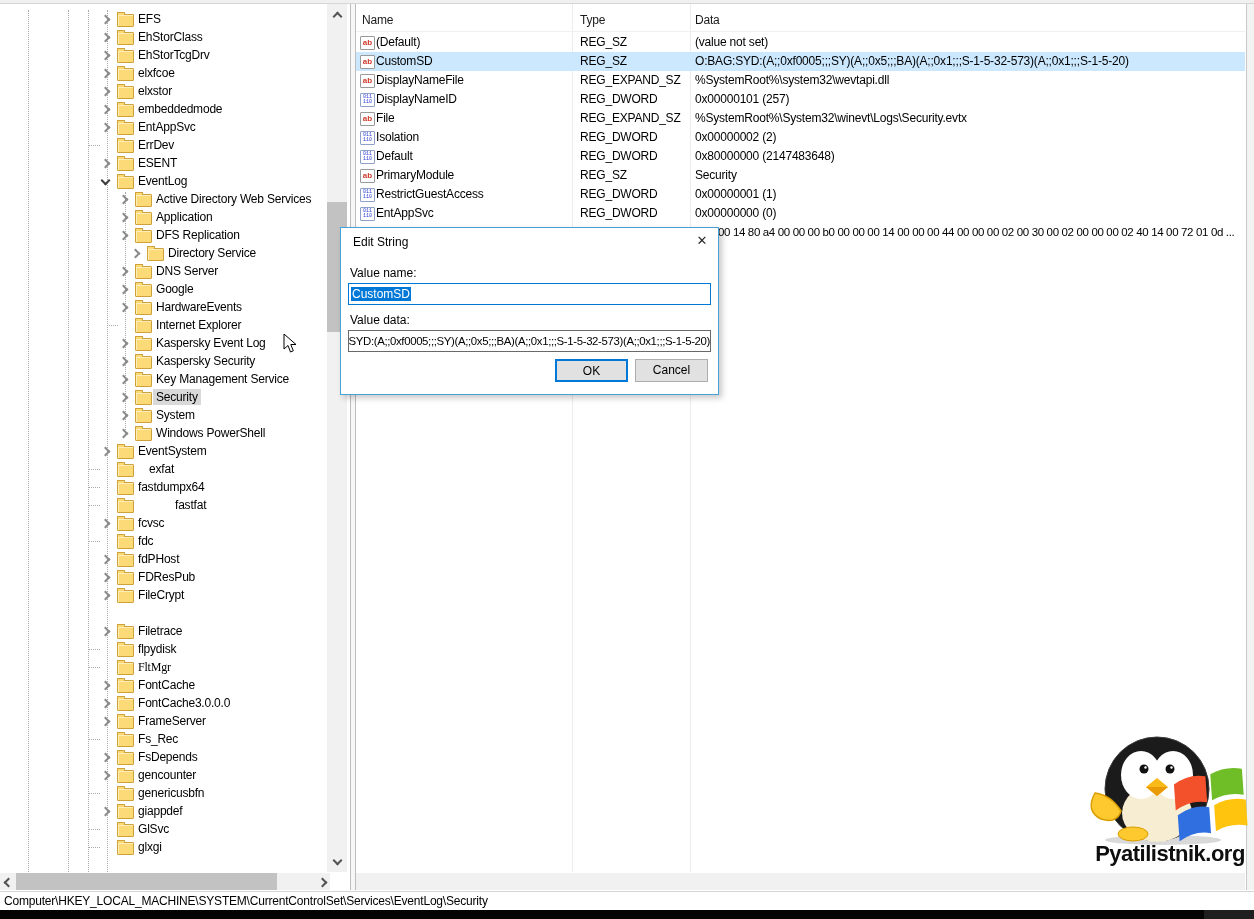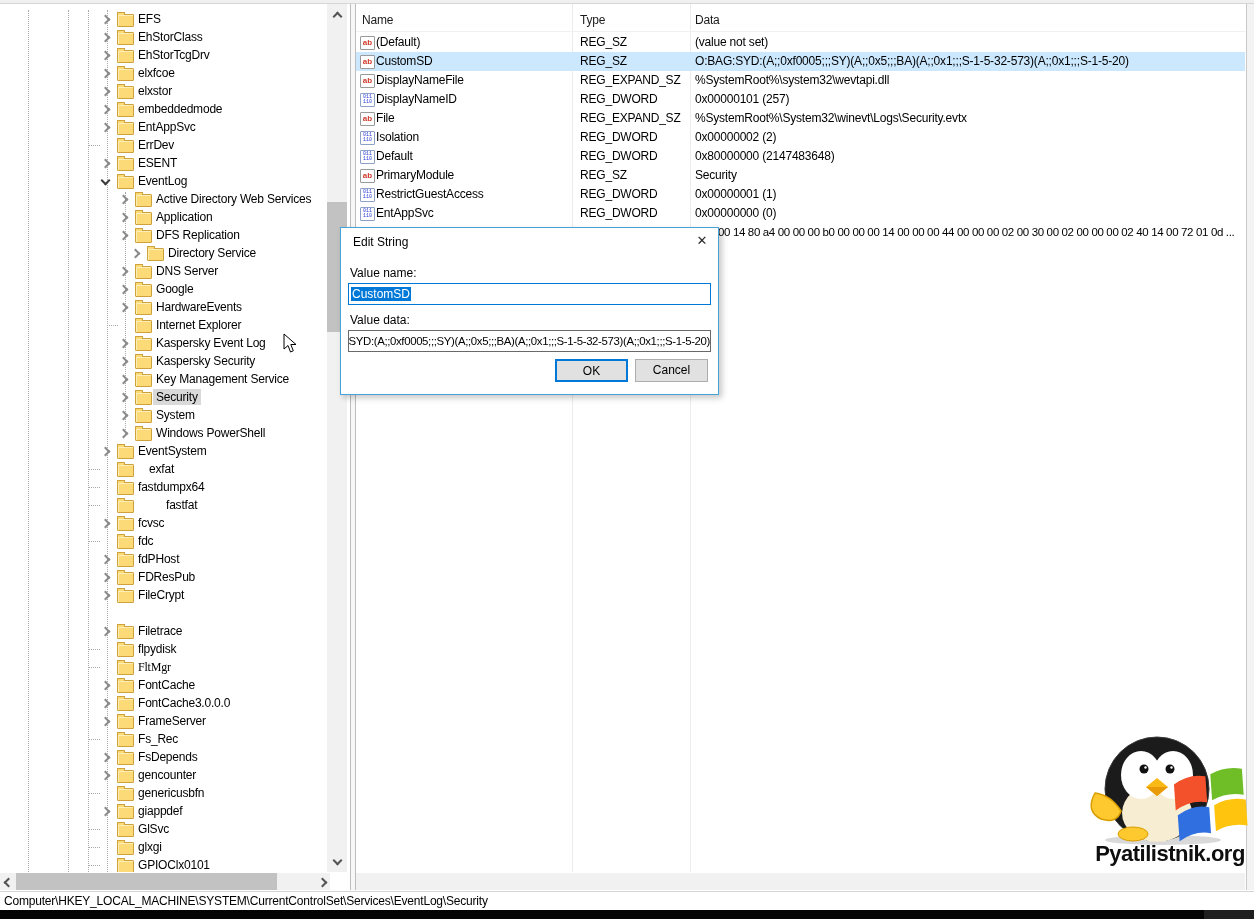--- a/index.html
+++ b/index.html
@@ -214,21 +214,21 @@
         <span class="tlabel" style="left: 135px; margin-left: 11px;">exfat</span>
       </div>
       <div class="trow" style="top: 474px;">
         <span class="stub" style="left: 89px; top: 9px;"></span>
         <span class="folder" style="left: 117px; top: 4px;"></span>
         <span class="tlabel" style="left: 135px;">fastdumpx64</span>
       </div>
       <div class="trow" style="top: 492px;">
         <span class="stub" style="left: 89px; top: 9px;"></span>
         <span class="folder" style="left: 117px; top: 4px;"></span>
-        <span class="tlabel" style="left: 126px; padding-left: 40px;">fastfat</span>
+        <span class="tlabel" style="left: 135px; padding-left: 40px;">fastfat</span>
       </div>
       <div class="trow" style="top: 510px;">
         <span class="chev r" style="left: 102px; top: 6px;"></span>
         <span class="folder" style="left: 117px; top: 4px;"></span>
         <span class="tlabel" style="left: 135px;">fcvsc</span>
       </div>
       <div class="trow" style="top: 528px;">
         <span class="stub" style="left: 89px; top: 9px;"></span>
         <span class="folder" style="left: 117px; top: 4px;"></span>
         <span class="tlabel" style="left: 135px;">fdc</span>
@@ -305,25 +305,20 @@
       </div>
       <div class="trow" style="top: 816px;">
         <span class="stub" style="left: 89px; top: 9px;"></span>
         <span class="folder" style="left: 117px; top: 4px;"></span>
         <span class="tlabel" style="left: 135px;">GlSvc</span>
       </div>
       <div class="trow" style="top: 834px;">
         <span class="stub" style="left: 89px; top: 9px;"></span>
         <span class="folder" style="left: 117px; top: 4px;"></span>
         <span class="tlabel" style="left: 135px;">glxgi</span>
-      </div>
-      <div class="trow" style="top: 852px;">
-        <span class="stub" style="left: 89px; top: 9px;"></span>
-        <span class="folder" style="left: 117px; top: 4px;"></span>
-        <span class="tlabel" style="left: 135px;">GPIOClx0101</span>
       </div>
     </div>
 
   <div class="abs sb" style="left:327px;top:4px;width:20px;height:868px;">
     <div class="sbchev" style="left:7px;top:9px;transform:rotate(-135deg);"></div>
     <div class="sbthumb" style="left:0;top:198px;width:20px;height:130px;"></div>
     <div class="sbchev" style="left:7px;top:853px;transform:rotate(45deg);"></div>
   </div>
 
   <div class="abs sb" style="left:0;top:873px;width:330px;height:17px;">

